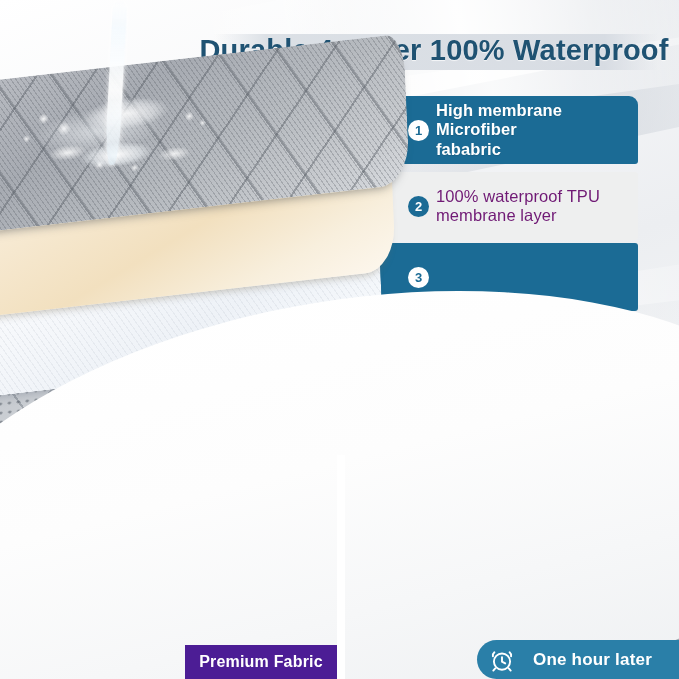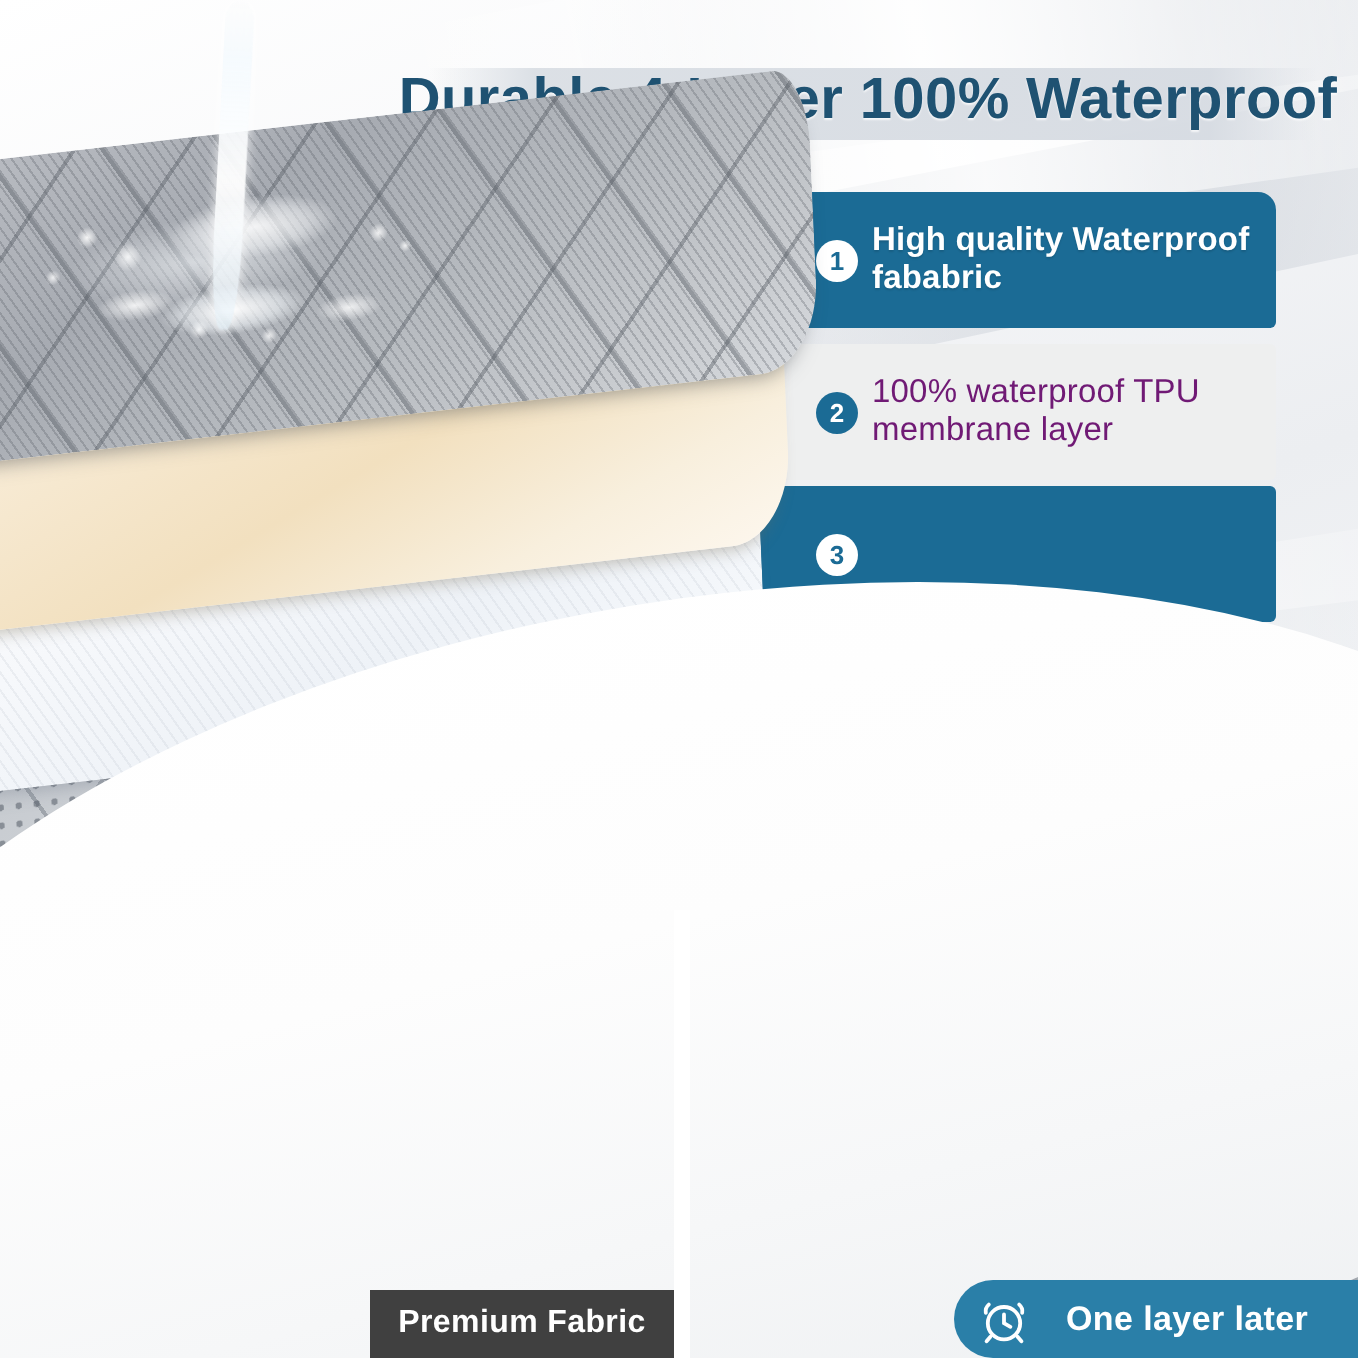--- a/index.html
+++ b/index.html
@@ -294,21 +294,21 @@
     <div class="swoosh sw2"></div>
     <div class="swoosh sw3"></div>
     <div class="swoosh sw4"></div>
   </div>
 
   <div class="bands">
 
     <div class="band band-dark band-1" style="background: rgb(27, 107, 149);">
       <div class="pad"></div>
       <div class="badge" style="color: rgb(27, 107, 149);">1</div>
-      <div class="band-text">High quality Waterproof
+      <div class="band-text">High membrane Microfiber
 fababric</div>
     </div>
 
     <div class="band band-light band-2" style="background: rgb(238, 239, 239);">
       <div class="pad"></div>
       <div class="badge" style="background: rgb(27, 107, 149);">2</div>
       <div class="band-text" style="color: #701a75;">100% waterproof TPU
 membrane layer</div>
     </div>
 
@@ -399,33 +399,33 @@
       <div class="drop" style="left:248px; top:160px; width:11px; height:10px;"></div>
       <div class="drop" style="left:290px; top:150px; width:13px; height:12px;"></div>
       <div class="drop" style="left:214px; top:38px;  width:44px; height:26px; border-radius:48% 52% 60% 40% / 55% 45% 55% 45%;"></div>
       <div class="drop" style="left:262px; top:48px;  width:54px; height:22px; border-radius:55% 45% 50% 50% / 60% 40% 60% 40%;"></div>
     </div>
 
   </div>
 
   <div class="seam-gap"></div>
 
-  <div class="cap cap-fabric" style="background: #404040;">
+  <div class="cap cap-fabric" style="background: #4c1d95;">
     <span>Premium Fabric</span>
   </div>
 
   <div class="cap cap-hour" style="background: rgb(42, 127, 168);">
     <span class="clock-icon">
       <svg viewBox="0 0 26 26" width="26" height="26" aria-hidden="true">
         <g fill="none" stroke="#ffffff" stroke-width="1.9" stroke-linecap="round">
           <circle cx="13" cy="14.6" r="8.1" fill="none"></circle>
           <path d="M5.4 5.3 A4.4 4.4 0 0 0 3.9 9.4"></path>
           <path d="M20.6 5.3 A4.4 4.4 0 0 1 22.1 9.4"></path>
           <path d="M6.2 21.4 L4.3 23.6"></path>
           <path d="M19.8 21.4 L21.7 23.6"></path>
           <path d="M13 10.2 L13 14.6 L16.2 16.4"></path>
         </g>
       </svg>
     </span>
-    <span class="label">One layer later</span>
+    <span class="label">One hour later</span>
   </div>
 
 </div>
 
 </body></html>

